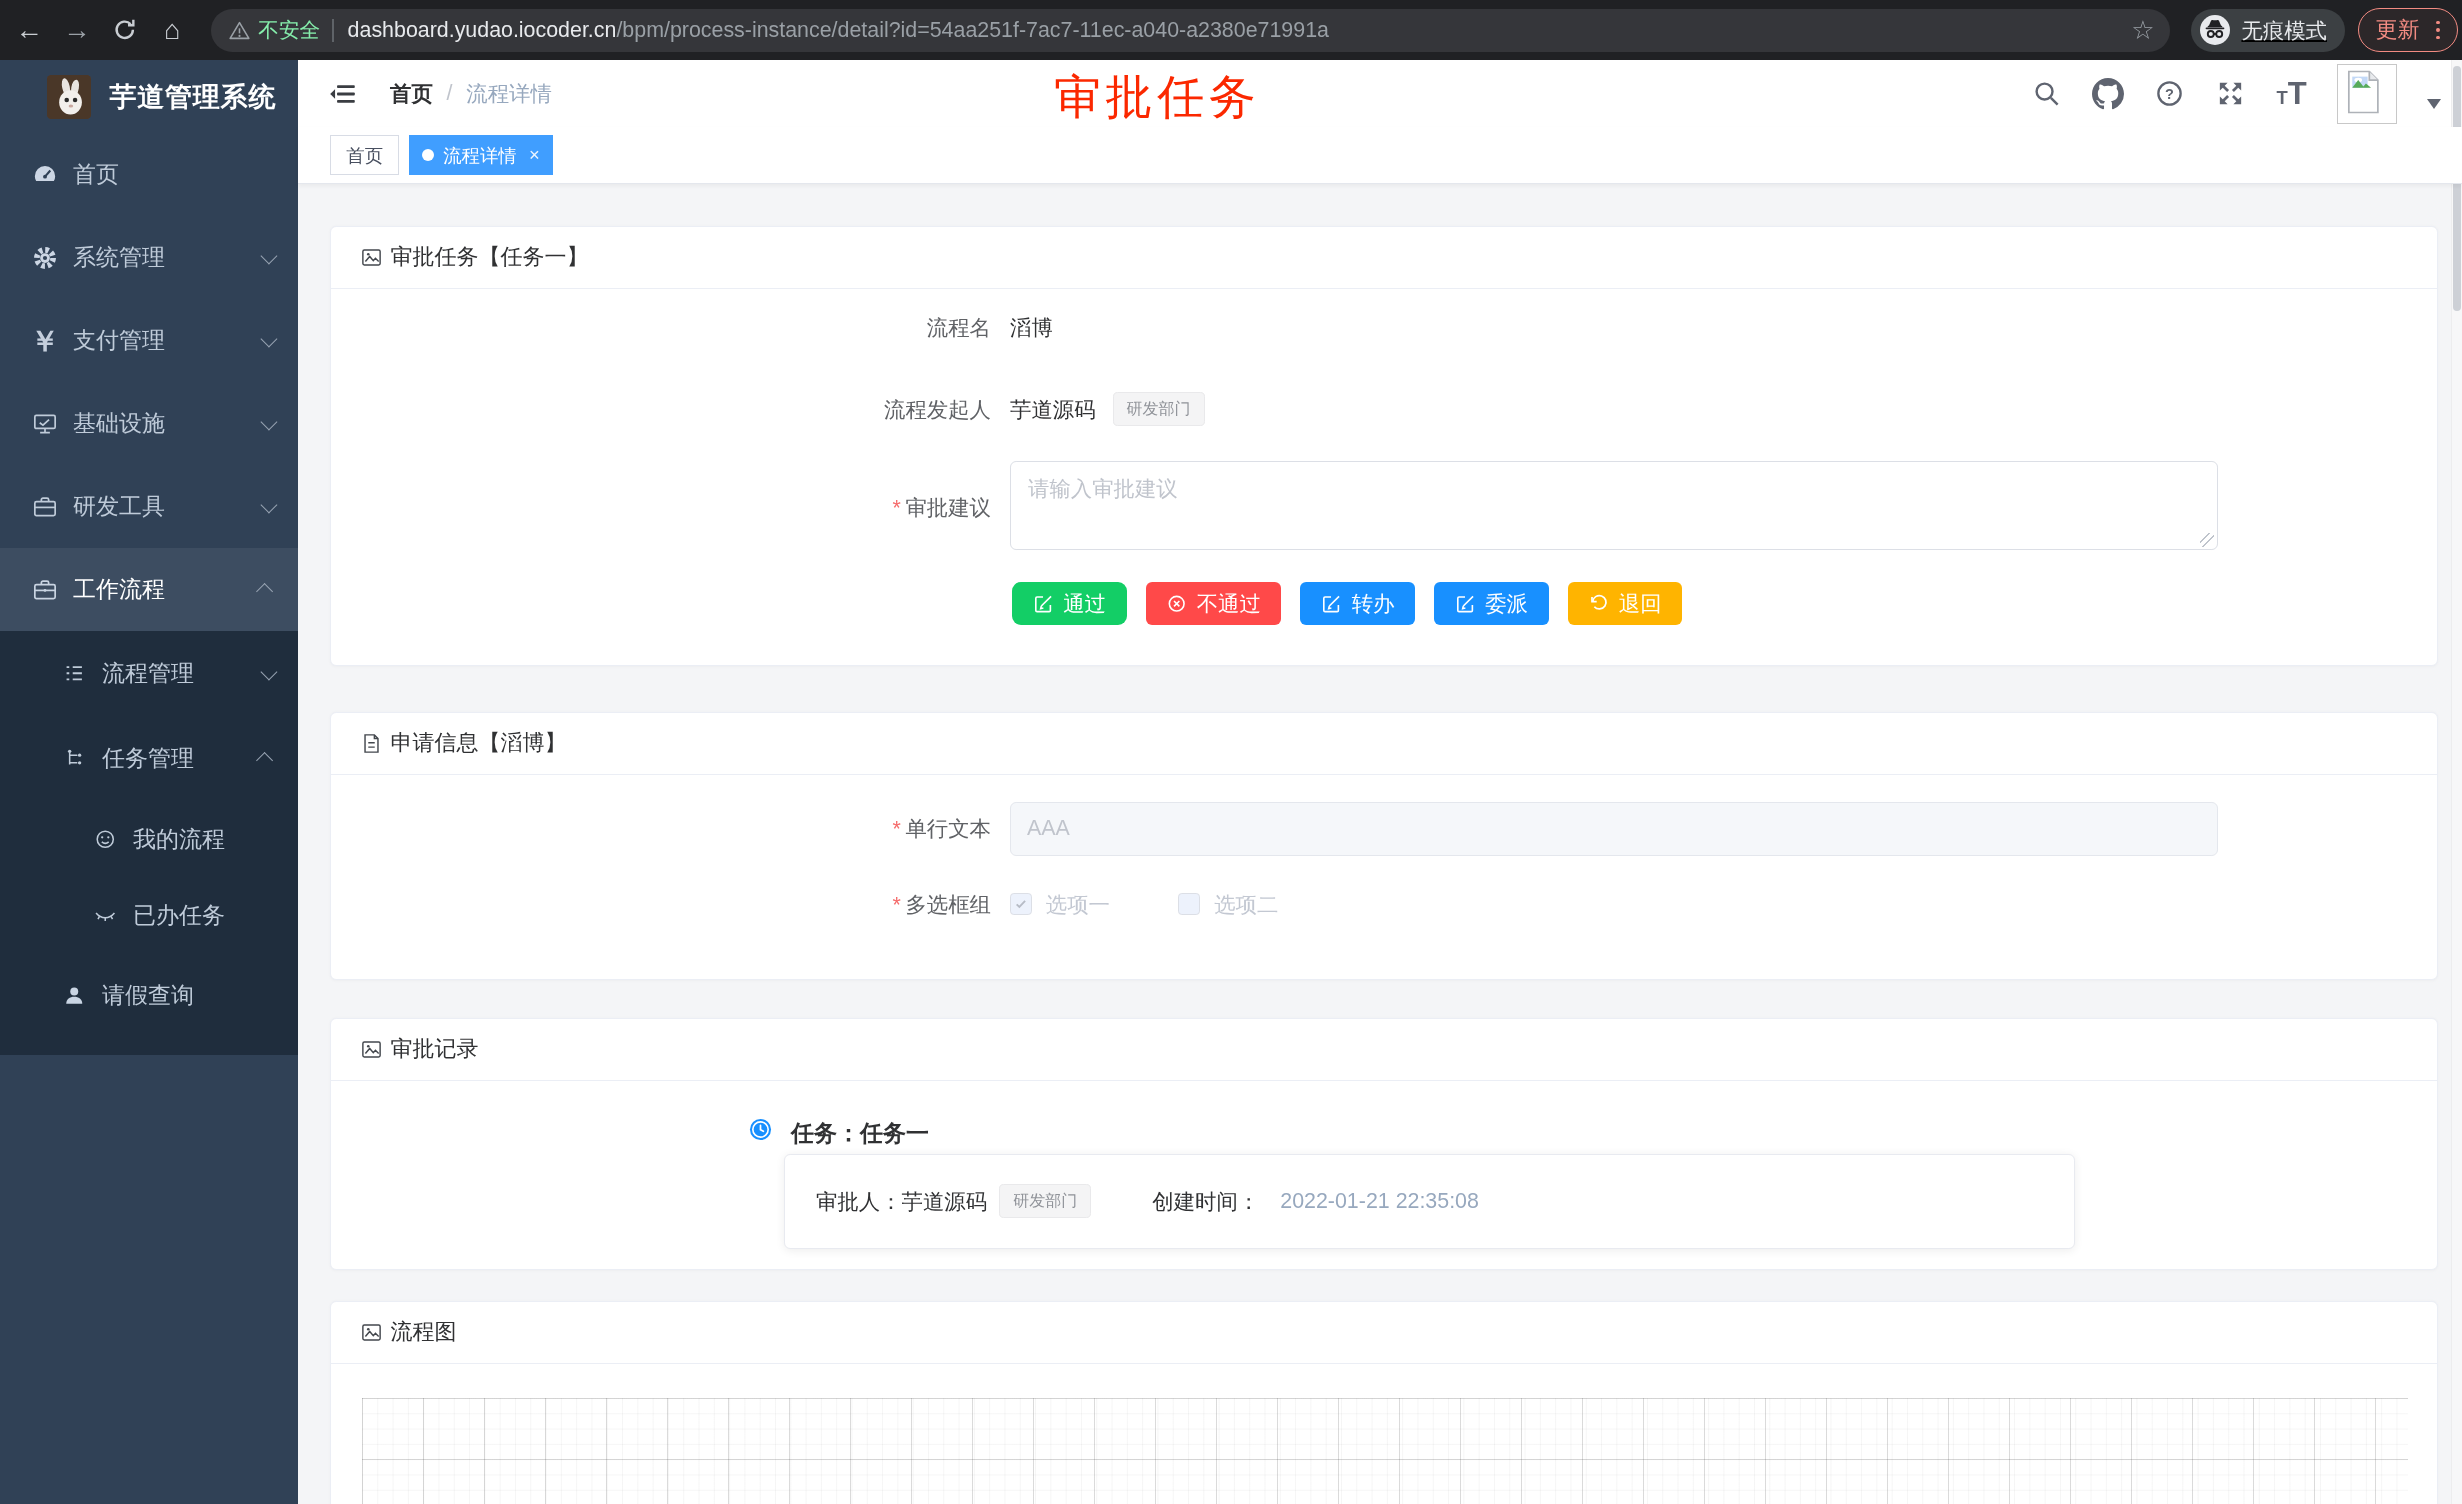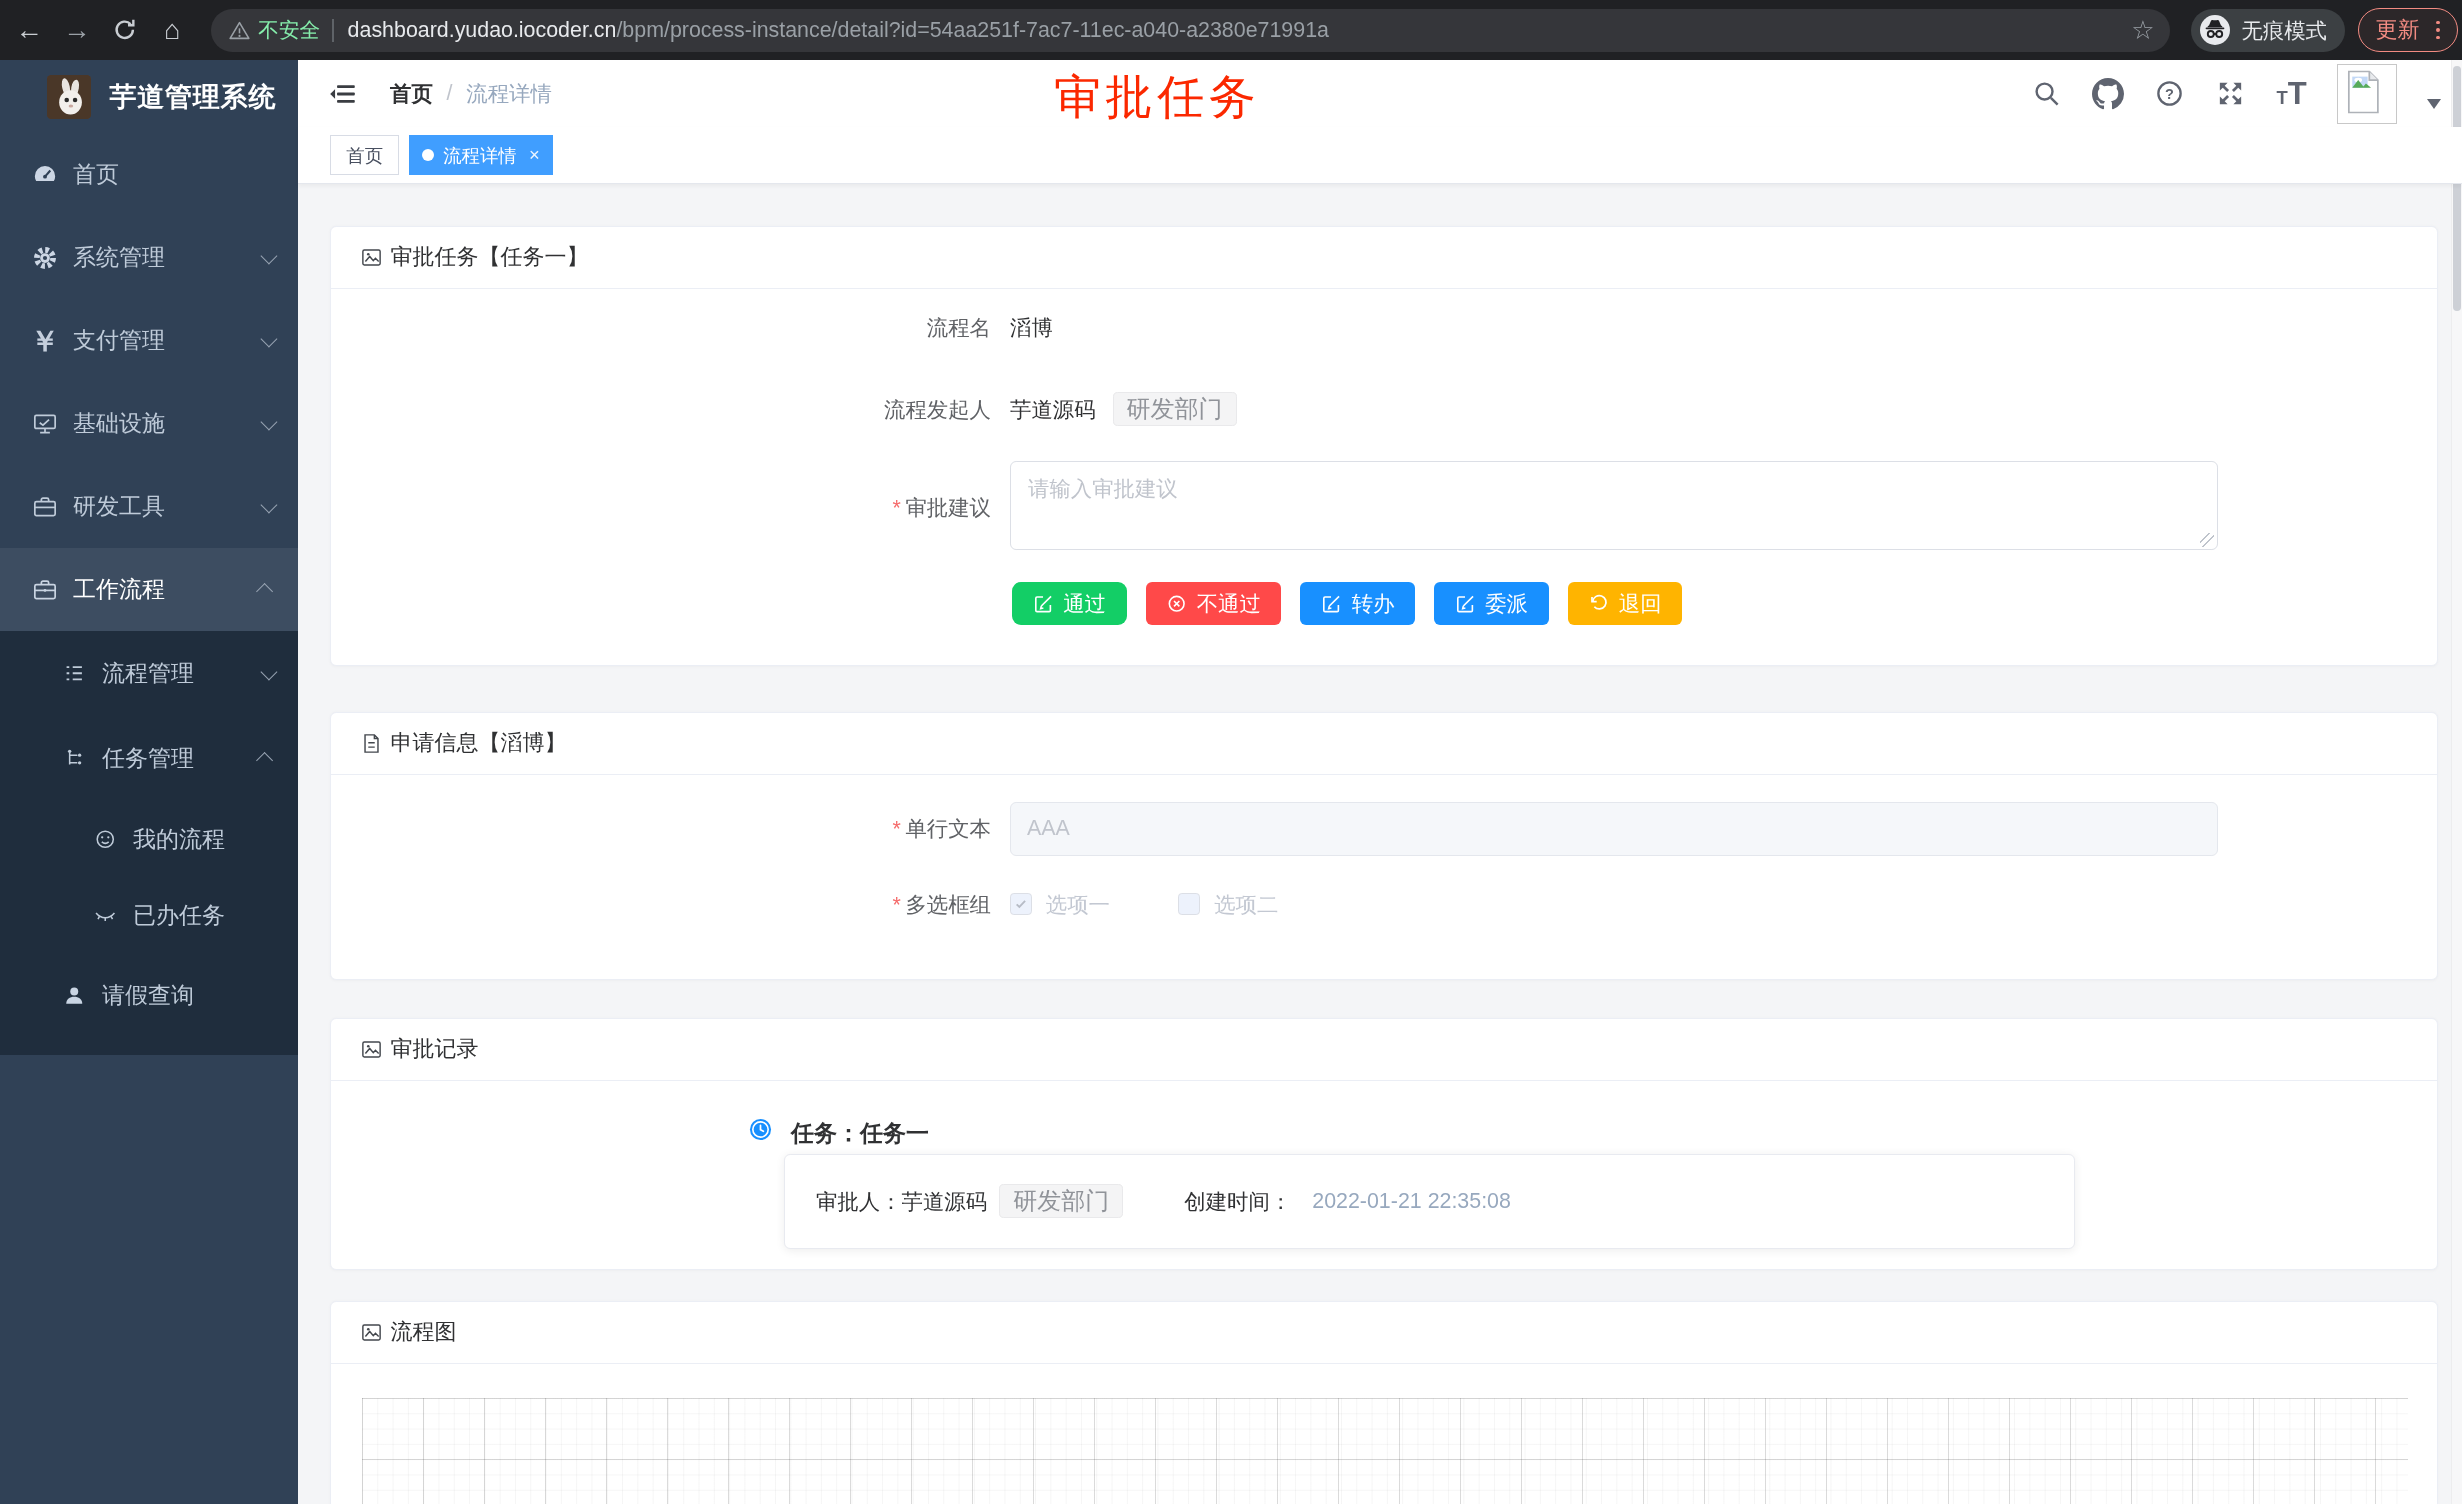--- a/index.html
+++ b/index.html
@@ -13,21 +13,21 @@
             color:#c9cdd2; font-size:27.5px; margin-left:10.7px; border-radius:50%; }
   .nav-ic.dim { color:#9aa0a6; }
   .omnibox { display:flex; align-items:center; height:43px; background:#35363a; border-radius:21.4px;
              margin-left:20px; width:1959px; padding:0 15.3px 0 17px; }
   .omni-sec { color:#86efac; font-size:20.6px; margin:0 12.2px 0 7.6px; }
   .omni-div { width:1.5px; height:23px; background:#5f6368; margin-right:13.8px; }
   .omni-url { font-size:21.4px; color:#e8eaed; white-space:nowrap; overflow:hidden; flex:1; }
   .omni-url .path { color:#9aa0a6; }
   .star { color:#9aa0a6; font-size:26px; margin-left:9.2px; }
   .incog { display:flex; align-items:center; gap:10.7px; background:#3c4043; border-radius:21.4px;
-           height:43px; padding:0 18.4px 0 7.6px; margin-left:21.4px; }
+           height:43px; padding:0 18.4px 0 7.6px; margin-left:21.4px;text-decoration:underline; }
   .incog span { color:#e8eaed; font-size:21.4px; }
   .update-pill { display:flex; align-items:center; gap:12.2px; height:44px; border:1.9px solid #f28b82;
                  border-radius:23px; padding:0 12.2px 0 17px; margin-left:12.2px; background:rgba(242,139,130,.06); }
   .update-pill .upd { color:#f28b82; font-size:22px; }
   .dots { display:flex; flex-direction:column; gap:3.8px; padding:0 4.6px; }
   .dots i { width:3.8px; height:3.8px; border-radius:50%; background:#f28b82; }
 
   
   .app { display:flex; height:1445px; }
   .sidebar { width:298px; background:#304156; flex-shrink:0; color:#bfcbd9; }
@@ -89,21 +89,21 @@
   .p2 { margin-top:46px; height:268px; }
   .p3 { margin-top:38px; height:252px; }
   .p4 { margin-top:31px; height:428px; }
 
   .form-row { display:flex; align-items:center; }
   .flabel { width:352px; margin-left:327px; text-align:right; padding-right:19px; font-size:21.4px;
             color:#606266; flex-shrink:0; white-space:nowrap; }
   .req { color:#f56c6c; margin-right:4.6px; }
   .fvalue { font-size:21.4px; color:#303133; display:flex; align-items:center; gap:17px; }
   .tag { display:inline-flex; align-items:center; height:34px; padding:0 13px; background:#f4f4f5;
-         border:0.8px solid #e9e9eb; border-radius:4.6px; color:#909399; font-size:24px; white-space:nowrap; }
+         border:0.8px solid #e9e9eb; border-radius:4.6px; color:#909399; font-size:16px; white-space:nowrap; }
   .ta-wrap { position:relative; }
   textarea.suggest { width:1208px; height:89px; border:0.8px solid #dcdfe6; border-radius:6.1px;
                      font-size:21.4px; padding:12.2px 17px; color:#303133; resize:none; outline:none;
                      font-family:inherit; background:#fff; }
   textarea.suggest::placeholder { color:#c0c4cc; }
   .resize-grip { position:absolute; right:3.8px; bottom:6.1px; width:13.8px; height:13.8px;
      background:
        linear-gradient(135deg, transparent 0 6.1px, #bfc4cc 6.1px 7.6px, transparent 7.6px 10.7px, #bfc4cc 10.7px 12.2px, transparent 12.2px);
   }
   .btn-row { display:flex; align-items:center; padding-left:681px; gap:19px; }

